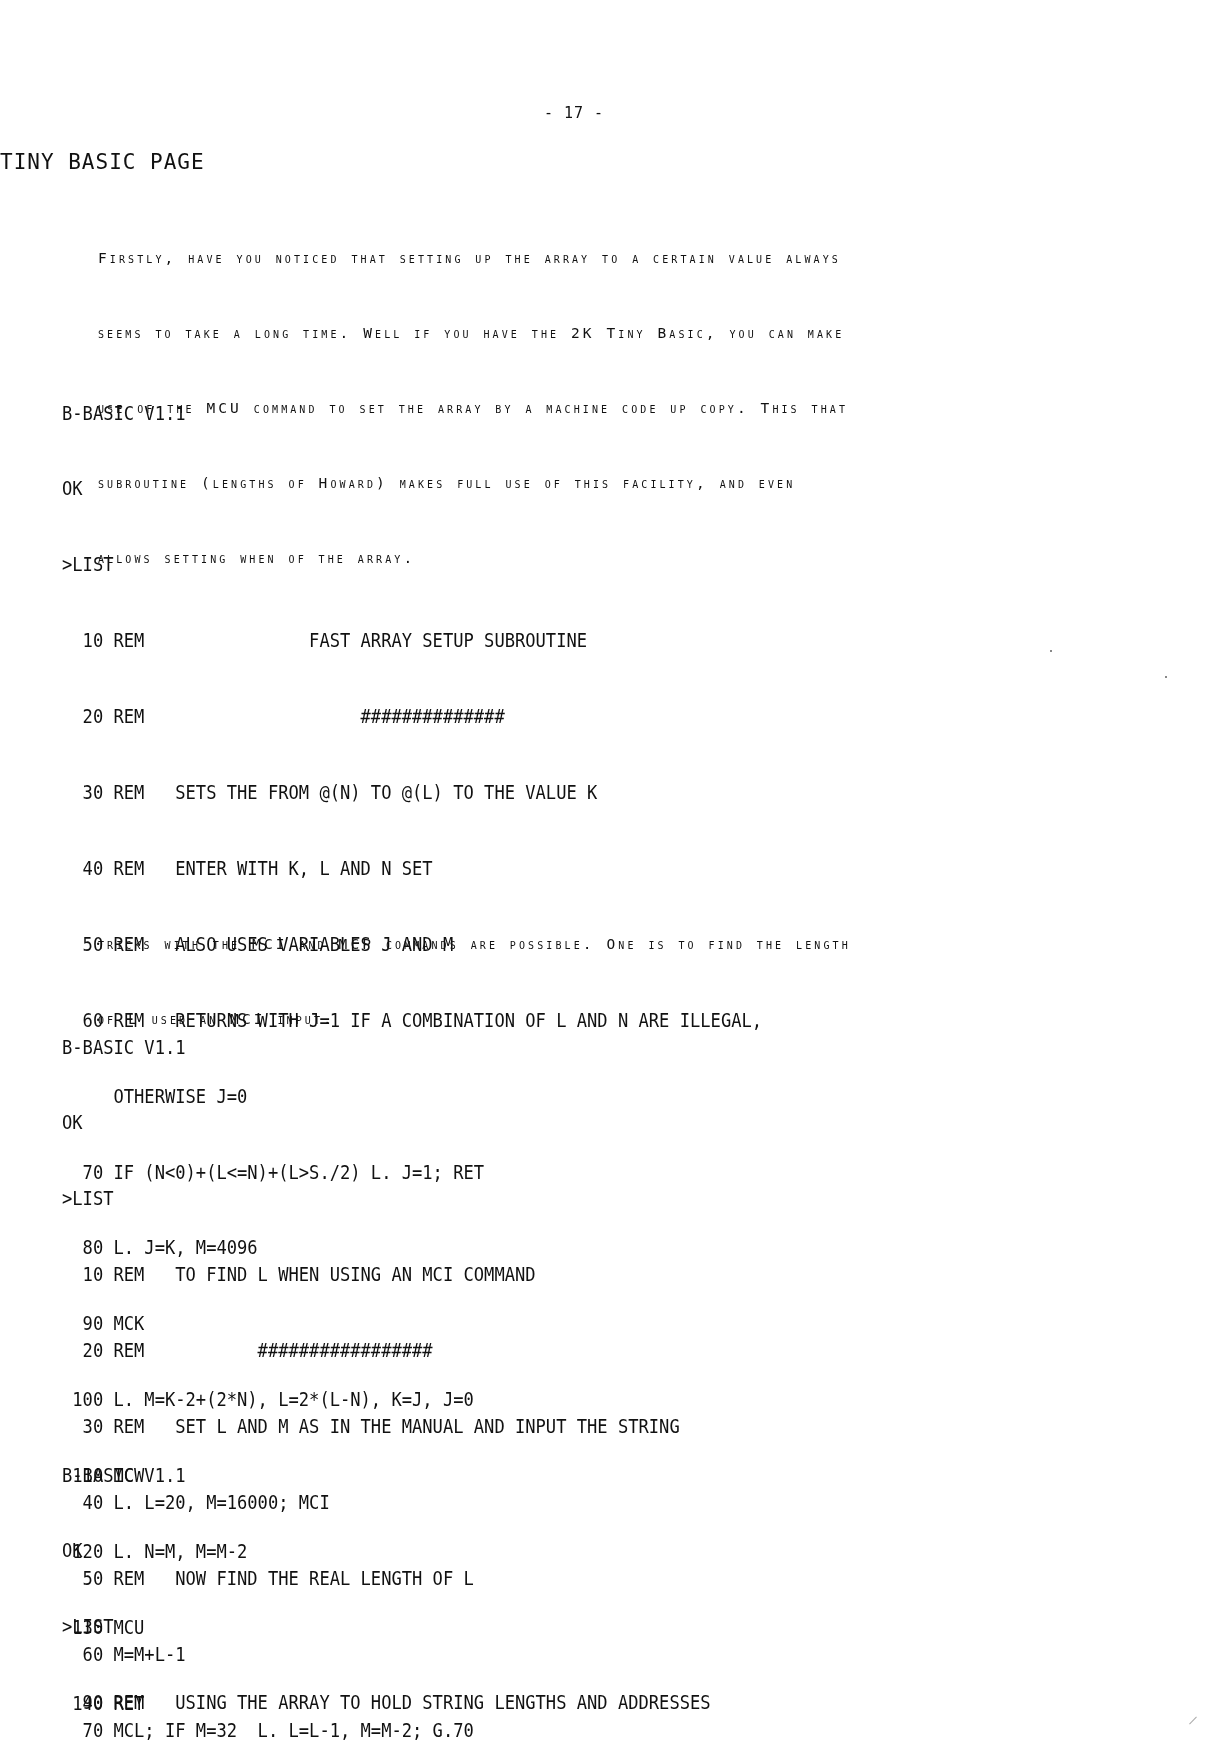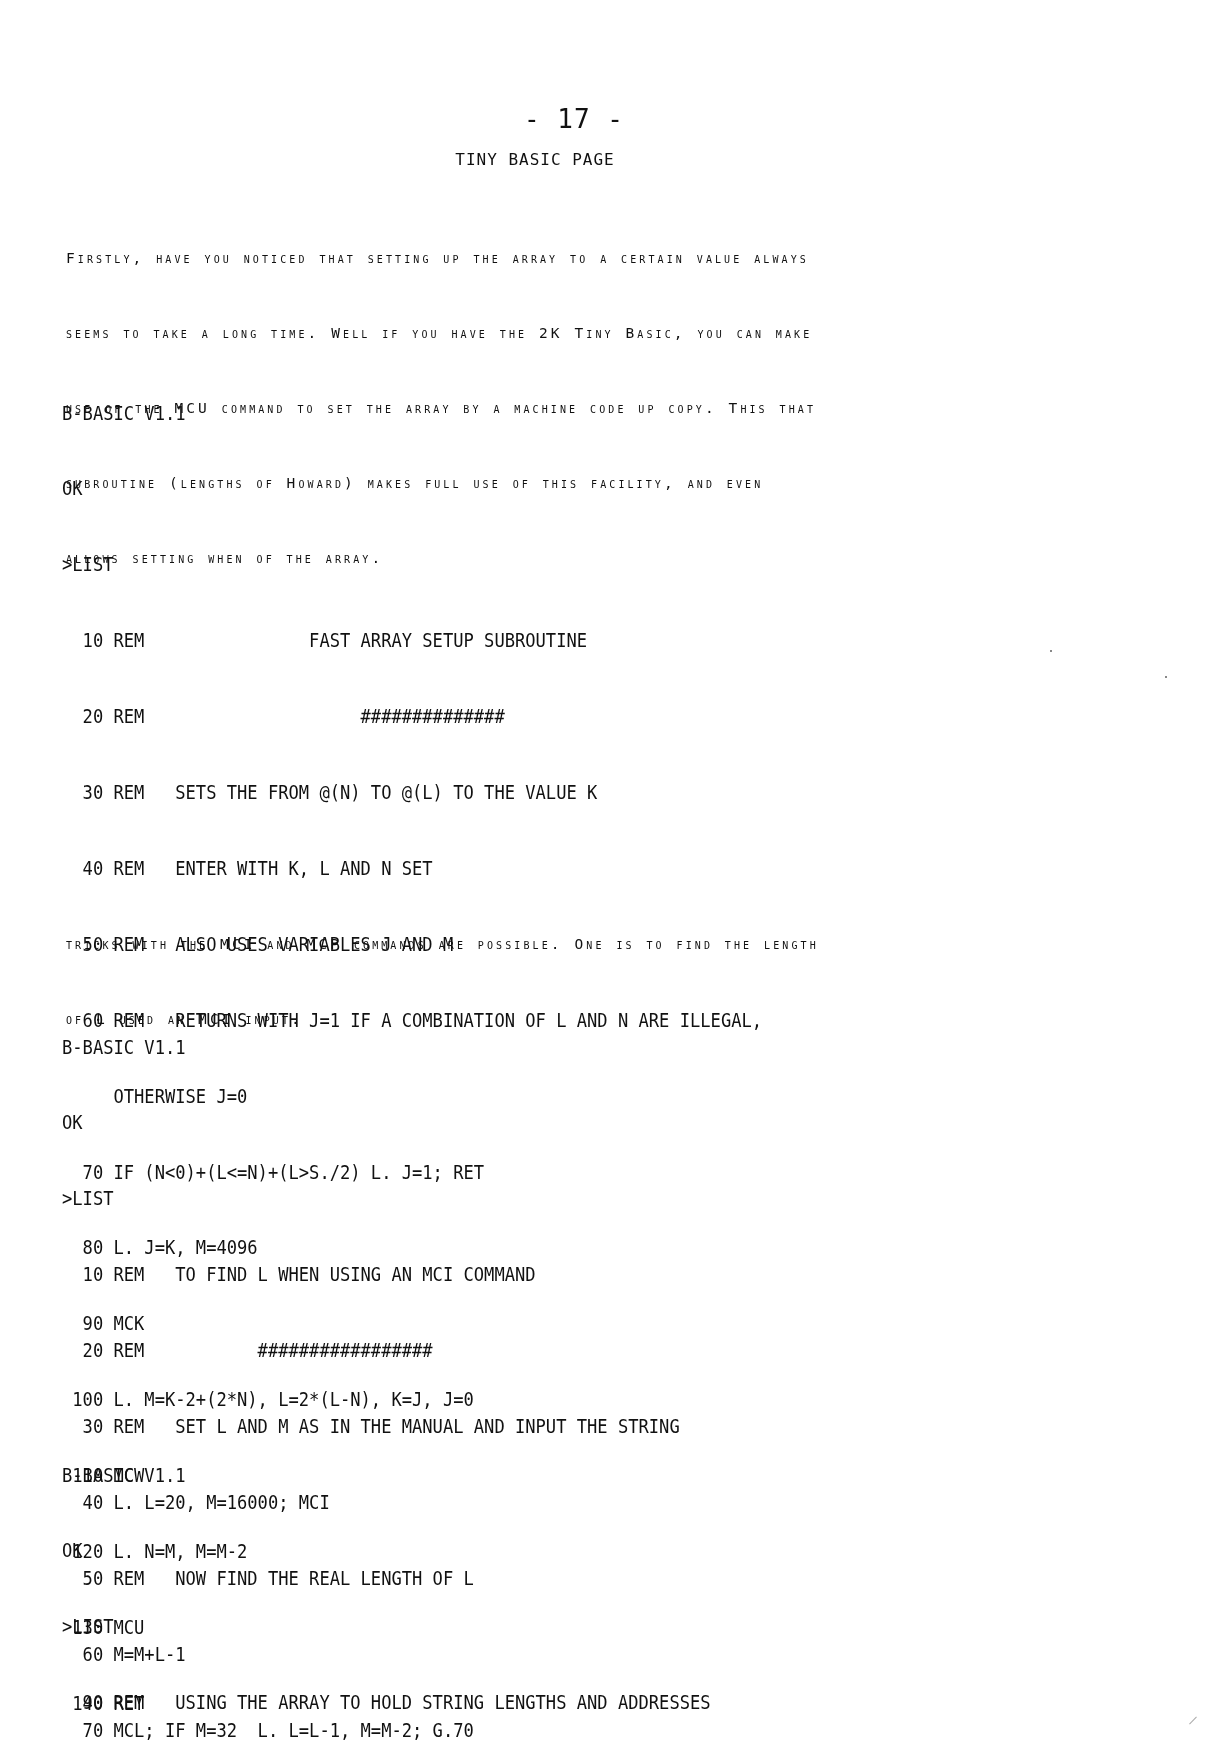--- a/index.html
+++ b/index.html
@@ -1,22 +1,22 @@
 <!DOCTYPE html>
 <html><head>
   <meta charset="utf-8">
   <style>
     html, body { margin: 0; padding: 0; background: #ffffff; }
     body { width: 1229px; height: 1749px; position: relative; overflow: hidden; color: #111; }
     .page { position: absolute; left: 0; top: 0; width: 1229px; height: 1749px; }
     .mono { font-family: "DejaVu Sans Mono", "Liberation Mono", monospace; }
-    .pagenum { position: absolute; top: 104px; left: 0; width: 1148px; text-align: center; font-size: 26px; letter-spacing: 1px; }
-    .title { position: absolute; top: 150px; left: 0; width: 1070px; text-align: center; font-size: 16px; letter-spacing: 1px; }
+    .pagenum { position: absolute; top: 104px; left: 0; width: 1148px; text-align: center; font-size: 15px; letter-spacing: 1px; }
+    .title { position: absolute; top: 150px; left: 0; width: 1070px; text-align: left; font-size: 21px; letter-spacing: 1px; }
     .para { position: absolute; left: 66px; font-family: "DejaVu Sans Mono", "Liberation Mono", monospace; font-size: 14.5px; letter-spacing: 3.1px; line-height: 25px; font-variant: small-caps; white-space: pre; }
-    .para .ln { display: block; }
+    .para .ln { display: block; margin-left: 32px; }
     .code { position: absolute; left: 62px; font-family: "DejaVu Sans Mono", "Liberation Mono", monospace; font-size: 19px; line-height: 25.3px; white-space: pre; transform: scaleX(0.9); transform-origin: left top; }
     .code .ln { display: block; height: 25.3px; }
     .mark { position: absolute; left: 1188px; top: 1720px; width: 10px; height: 1px; background: #aaa; transform: rotate(-45deg); }
     .dot { position: absolute; width: 2px; height: 2px; background: #888; }
   </style>
 </head>
 <body>
 
 <div class="page">
 

